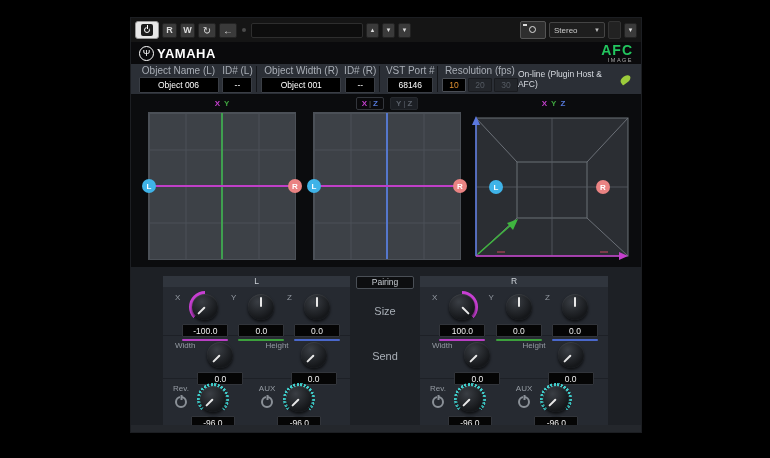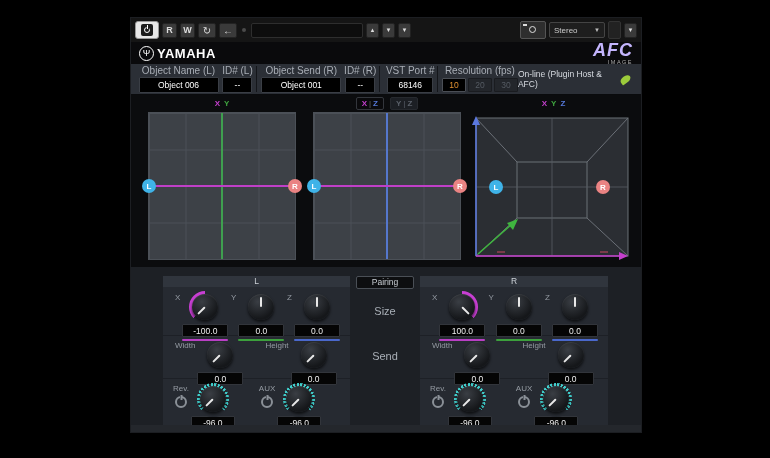--- a/index.html
+++ b/index.html
@@ -28,21 +28,21 @@
     display:flex;align-items:center;justify-content:space-between;padding:0 4px;box-sizing:border-box;}
   .chsel .car{font-size:6px;color:#bbb;}
   .hspacer{width:11px;height:16px;background:#222;border:1px solid #333;border-radius:2px;}
 
   
   .brandbar{position:absolute;left:0;top:24px;width:100%;height:22px;background:#0a0a0c;display:flex;align-items:center;justify-content:space-between;padding:0 8px;box-sizing:border-box;}
   .ylogo{display:flex;align-items:center;gap:3px;}
   .ymark{width:13px;height:13px;border:1px solid #fff;border-radius:50%;color:#fff;font-size:9px;line-height:12px;text-align:center;}
   .yname{color:#fff;font-size:13px;font-weight:bold;letter-spacing:0.5px;}
   .afclogo{text-align:right;line-height:1;}
-  .afc-main{color:#c4b5fd;font-size:18px;font-weight:bold;font-style:italic;letter-spacing:1px;}
+  .afc-main{color:#22c55e;font-size:14px;font-weight:bold;letter-spacing:1px;}
   .afc-sub{color:#aaa;font-size:5.5px;letter-spacing:1.5px;margin-top:1px;}
 
   
   .infobar{position:absolute;left:0;top:46px;width:100%;height:31px;background:#2b2f36;display:flex;align-items:stretch;border-bottom:1px solid #0a0b0d;box-sizing:border-box;}
   .ig{display:flex;flex-direction:column;align-items:center;justify-content:flex-start;padding-top:2px;}
   .ig .lbl{color:#a8adb5;font-size:10px;white-space:nowrap;height:10px;line-height:10px;}
   .vfield{background:#000;border:1px solid #3a3e45;border-radius:1px;color:#fff;font-size:8.5px;height:14px;line-height:14px;text-align:center;margin-top:1px;}
   .isep{width:1px;background:#14161a;margin:2px 0;}
   .resrow{display:flex;gap:2px;margin-top:2px;}
   .resbtn{width:22px;height:12px;line-height:12px;text-align:center;font-size:8.5px;border-radius:1px;background:#23262b;color:#555b63;border:1px solid #1a1c20;}
@@ -150,21 +150,21 @@
       <div class="ig" style="width:88px;margin-left:7px;">
         <span class="lbl">Object Name (L)</span>
         <div class="vfield" style="width:78px;">Object 006</div>
       </div>
       <div class="ig" style="width:40px;">
         <span class="lbl">ID# (L)</span>
         <div class="vfield" style="width:28px;">--</div>
       </div>
       <div class="isep"></div>
       <div class="ig" style="width:88px;margin-left:4px;">
-        <span class="lbl">Object Send (R)</span>
+        <span class="lbl">Object Width (R)</span>
         <div class="vfield" style="width:78px;">Object 001</div>
       </div>
       <div class="ig" style="width:40px;">
         <span class="lbl">ID# (R)</span>
         <div class="vfield" style="width:28px;">--</div>
       </div>
       <div class="isep"></div>
       <div class="ig" style="width:58px;margin-left:4px;">
         <span class="lbl">VST Port #</span>
         <div class="vfield" style="width:44px;">68146</div>

